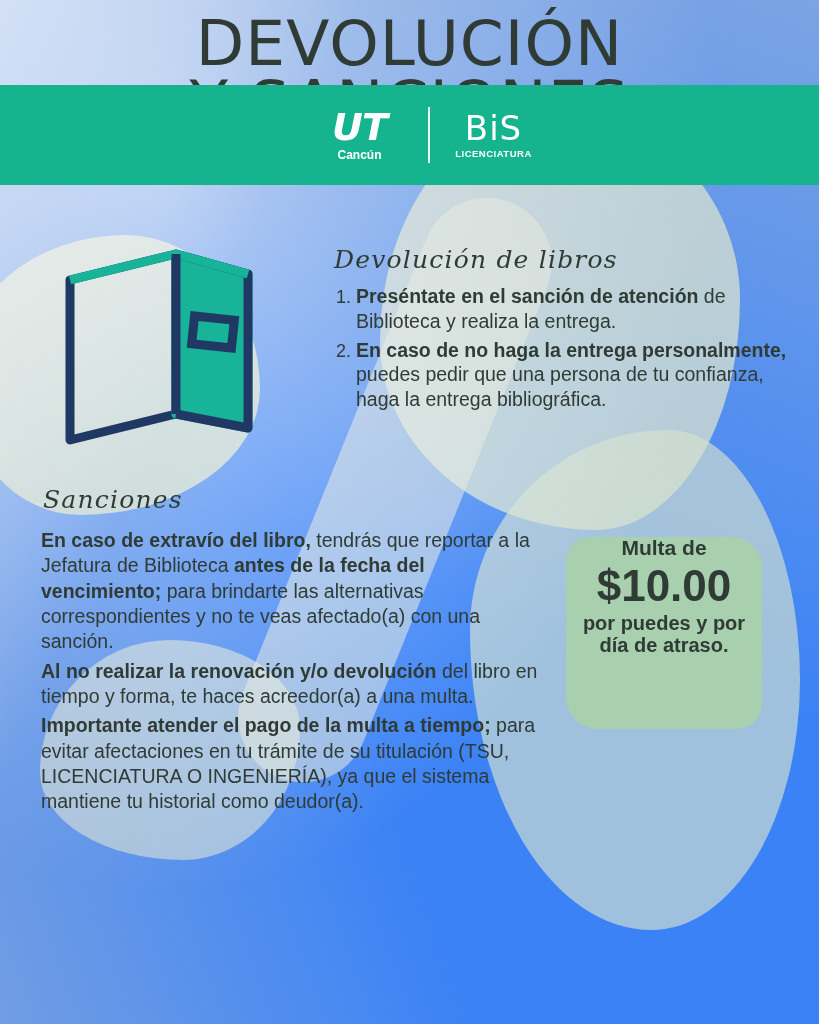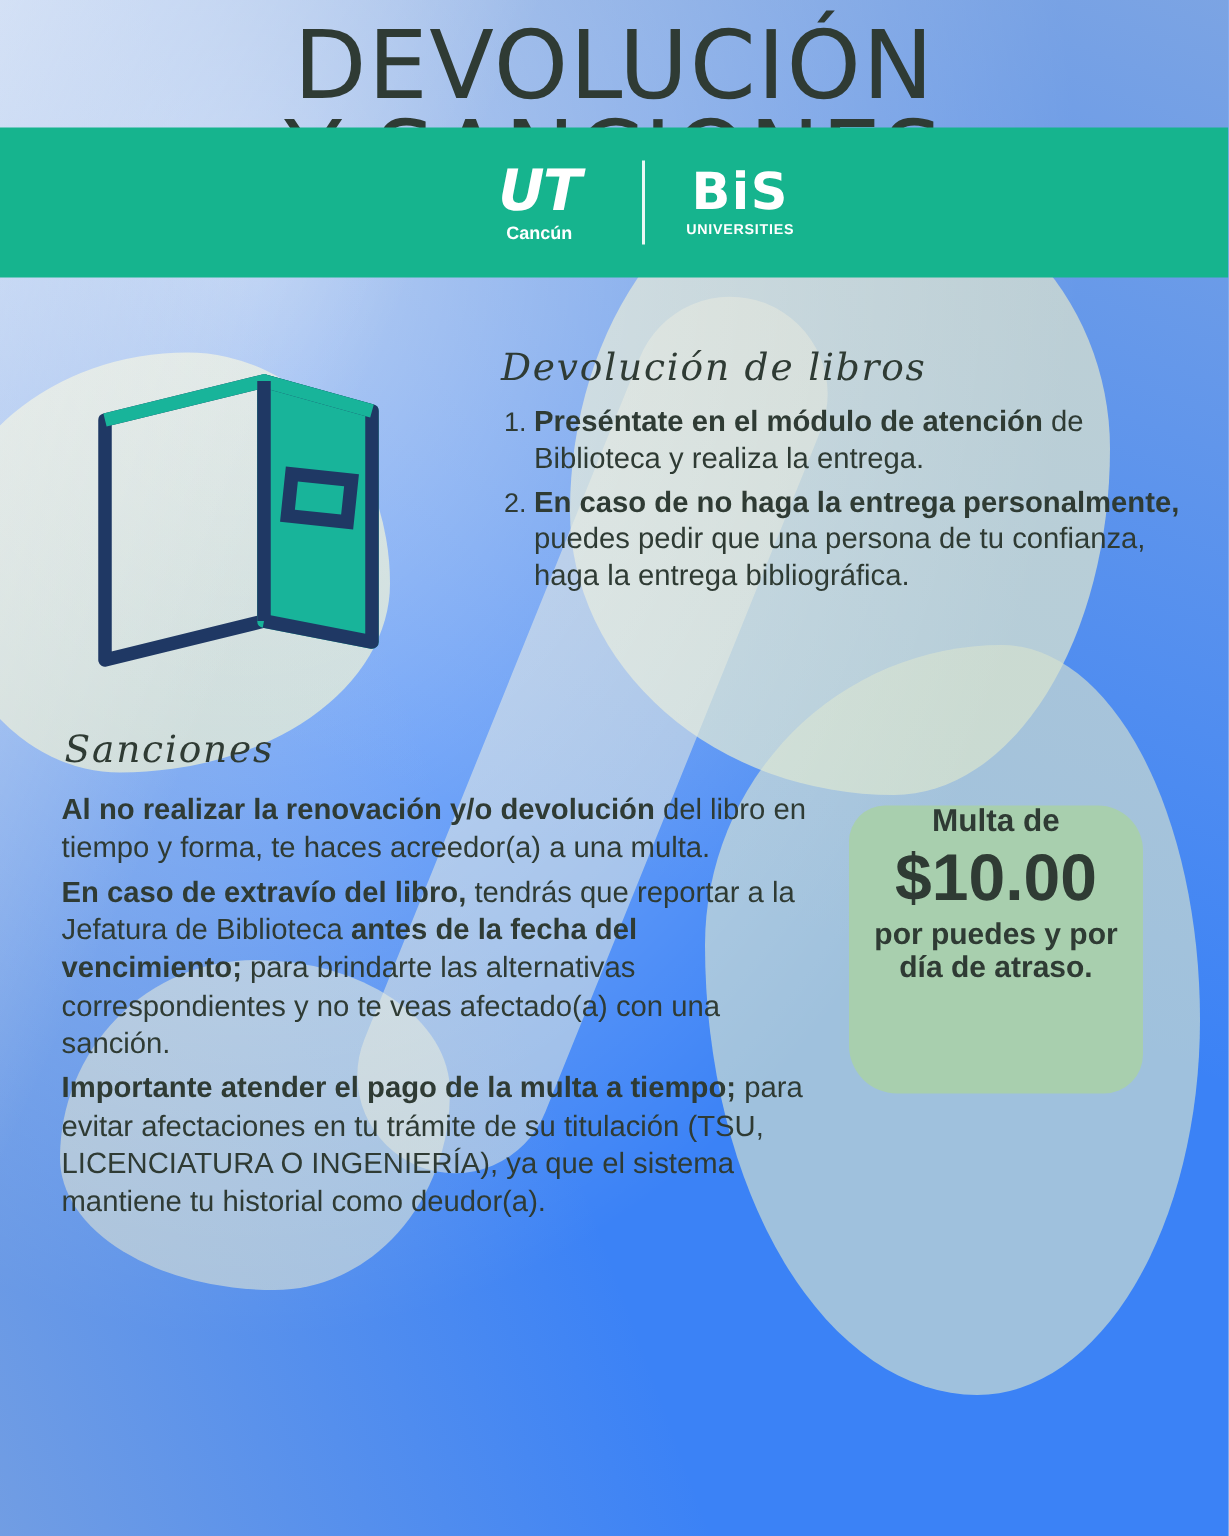--- a/index.html
+++ b/index.html
@@ -98,21 +98,21 @@
   .book-wrap {
     position: absolute;
     left: 48px;
     top: 232px;
   }
 
   
   .sec-return {
     position: absolute;
     left: 330px;
-    top: 230px;
+    top: 245px;
     width: 460px;
   }
   .script-head {
     font-family: "DejaVu Serif", serif;
     font-style: italic;
     font-size: 25px;
     color: #2f3b34;
     letter-spacing: 1.2px;
     margin: 0 0 10px 4px;
   }
@@ -203,21 +203,21 @@
   .divider {
     width: 2px;
     height: 56px;
     background: #ffffff;
     margin: 0 18px;
     opacity: .9;
   }
   .logo-bis { color: #fff; text-align: center; width: 92px; }
   .bis-mark {
     font-family: "DejaVu Sans", sans-serif;
-    font-weight: bold;
+    font-weight: normal;
     font-size: 34px;
     line-height: 1;
     letter-spacing: 1px;
   }
   .bis-sub { font-size: 9.5px; font-weight: bold; letter-spacing: .5px; margin-top: 3px; }
   .footer-text { margin-left: 18px; color: #ffffff; }
   .footer-line1 { font-size: 20.5px; font-weight: bold; line-height: 1.25; }
   .footer-line2 { font-size: 17px; line-height: 1.3; }
 </style>
 </head>
@@ -256,37 +256,37 @@
         <rect x="145" y="86" width="40" height="28" transform="rotate(6 165 100)" fill="none" stroke="#1f3864" stroke-width="9"></rect>
 
         <line x1="128" y1="22" x2="128" y2="182" stroke="#1f3864" stroke-width="9"></line>
       </svg>
     </div>
 
     <div class="sec-return">
       <div class="script-head">Devolución de libros</div>
       <ol class="steps">
         <li>
-          <span class="b">Preséntate en el módulo de atención</span><span> de Biblioteca y realiza la entrega.</span>
+          <span class="b">Preséntate en el sanción de atención</span><span> de Biblioteca y realiza la entrega.</span>
         </li>
         <li>
           <span class="b">En caso de no haga la entrega personalmente,</span><span> puedes pedir que una persona de tu confianza, haga la entrega bibliográfica.</span>
         </li>
       </ol>
     </div>
 
     <div class="sec-sanc">
       <div class="sanc-head">Sanciones</div>
 
       <p class="para">
+        <span class="b">En caso de extravío del libro,</span><span> tendrás que reportar a la Jefatura de Biblioteca </span><span class="b">antes de la fecha del vencimiento;</span><span> para brindarte las alternativas correspondientes y no te veas afectado(a) con una sanción.</span>
+      </p>
+
+      <p class="para">
         <span class="b">Al no realizar la renovación y/o devolución</span><span> del libro en tiempo y forma, te haces acreedor(a) a una multa.</span>
-      </p>
-
-      <p class="para">
-        <span class="b">En caso de extravío del libro,</span><span> tendrás que reportar a la Jefatura de Biblioteca </span><span class="b">antes de la fecha del vencimiento;</span><span> para brindarte las alternativas correspondientes y no te veas afectado(a) con una sanción.</span>
       </p>
 
       <p class="para">
         <span class="b">Importante atender el pago de la multa a tiempo;</span><span> para evitar afectaciones en tu trámite de su titulación (TSU, LICENCIATURA O INGENIERÍA), ya que el sistema mantiene tu historial como deudor(a).</span>
       </p>
     </div>
 
     <div class="fine-badge">
       <div class="fine-top">Multa de</div>
       <div class="fine-amount">$10.00</div>
@@ -295,18 +295,18 @@
     </div>
 
     <div class="footer">
       <div class="logo-ut">
         <div class="ut-mark">UT</div>
         <div class="ut-sub">Cancún</div>
       </div>
       <div class="divider"></div>
       <div class="logo-bis">
         <div class="bis-mark">BiS</div>
-        <div class="bis-sub">UNIVERSITIES</div>
+        <div class="bis-sub">LICENCIATURA</div>
       </div>
     </div>
 
   </div>
 </div>
 
 </body></html>

